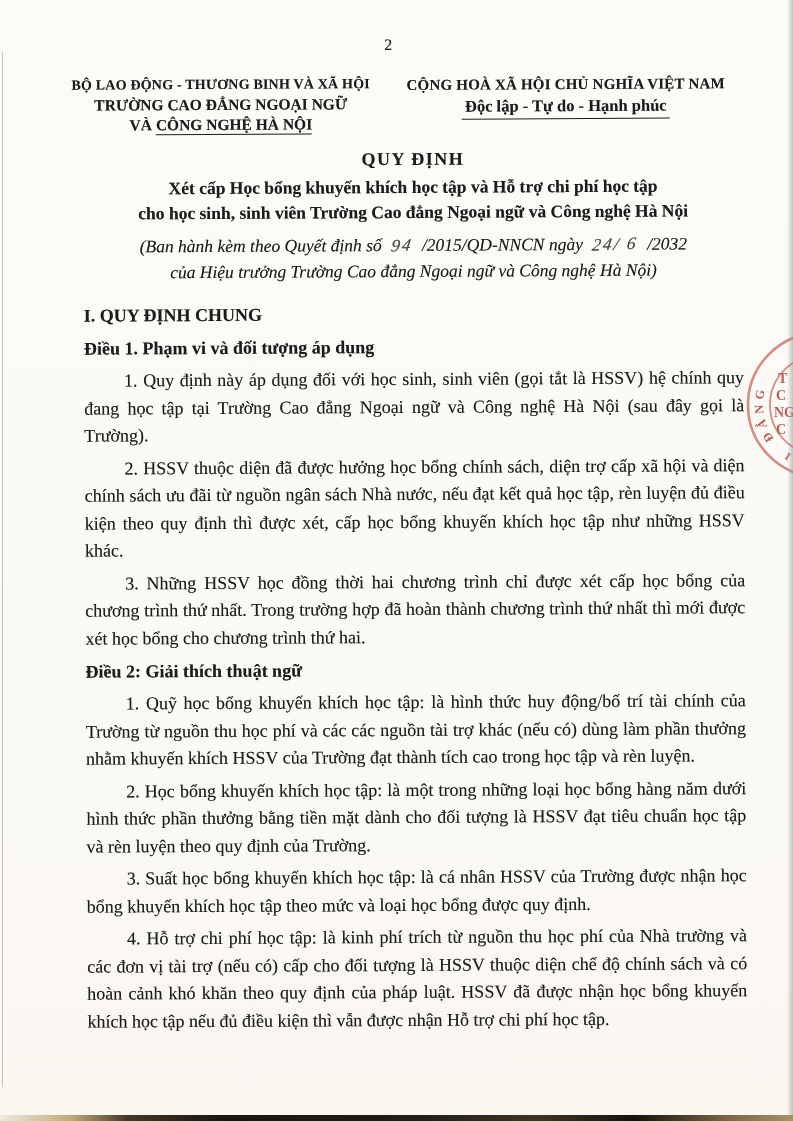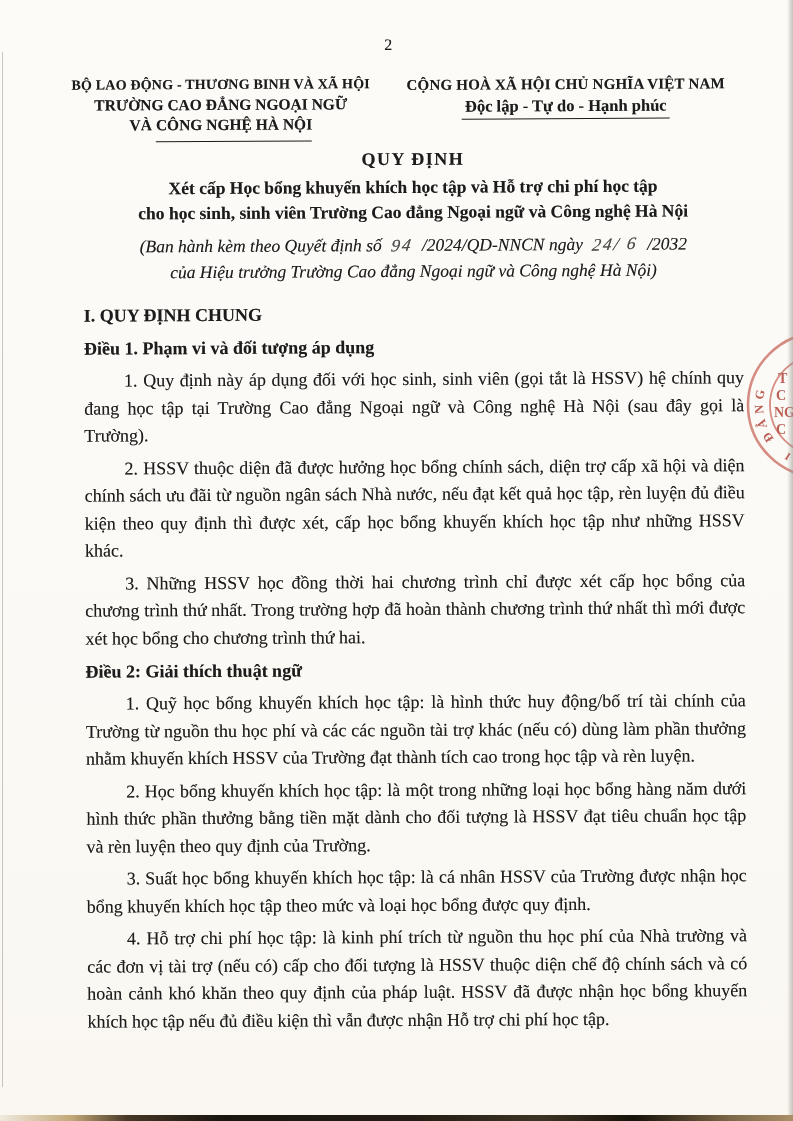--- a/index.html
+++ b/index.html
@@ -23,21 +23,21 @@
   .page-number{
     text-align:center;font-size:16px;position:relative;left:-24px;
   }
   .header{
     display:flex;justify-content:space-between;
     margin-top:20px;margin-left:-30px;
   }
   .header-left{width:350px;text-align:center;font-weight:bold;line-height:20px;}
   .header-left .l1{font-size:14px;letter-spacing:.2px;}
   .header-left .l2,.header-left .l3{font-size:15.5px;}
-  .underline-part{border-bottom:1.5px solid #1c1c1c;padding-bottom:8px;}
+  .underline-part{border-bottom:1.5px solid #1c1c1c;padding-bottom:1px;}
   .header-right{width:368px;text-align:center;font-weight:bold;}
   .header-right .l1{font-size:15px;line-height:22px;letter-spacing:.2px;}
   .header-right .l2{
     font-size:16.5px;display:inline-block;
     border-bottom:1.6px solid #1c1c1c;padding:0 3px 2px;margin-top:1px;
   }
   .title-block{text-align:center;margin-top:15px;}
   .doc-title{font-size:18px;font-weight:bold;letter-spacing:1.5px;}
   .doc-subtitle{font-size:17.5px;font-weight:bold;line-height:25px;}
   .doc-subtitle.first{margin-top:5px;}
@@ -104,21 +104,21 @@
       </div>
     </div>
 
     <div class="title-block">
       <div class="doc-title">QUY ĐỊNH</div>
       <div class="doc-subtitle first">Xét cấp Học bổng khuyến khích học tập và Hỗ trợ chi phí học tập</div>
       <div class="doc-subtitle">cho học sinh, sinh viên Trường Cao đẳng Ngoại ngữ và Công nghệ Hà Nội</div>
       <div class="citation line1">
         <span>(Ban hành kèm theo Quyết định số</span>
         <span class="hand">94</span>
-        <span>/2024/QD-NNCN ngày</span>
+        <span>/2015/QD-NNCN ngày</span>
         <span class="hand">24/ 6</span>
         <span>/2032</span>
       </div>
       <div class="citation">của Hiệu trưởng Trường Cao đẳng Ngoại ngữ và Công nghệ Hà Nội)</div>
     </div>
 
     <div class="section-heading">I. QUY ĐỊNH CHUNG</div>
 
     <div class="article-heading">Điều 1. Phạm vi và đối tượng áp dụng</div>
     <p class="para">1. Quy định này áp dụng đối với học sinh, sinh viên (gọi tắt là HSSV) hệ chính quy đang học tập tại Trường Cao đẳng Ngoại ngữ và Công nghệ Hà Nội (sau đây gọi là Trường).</p>

